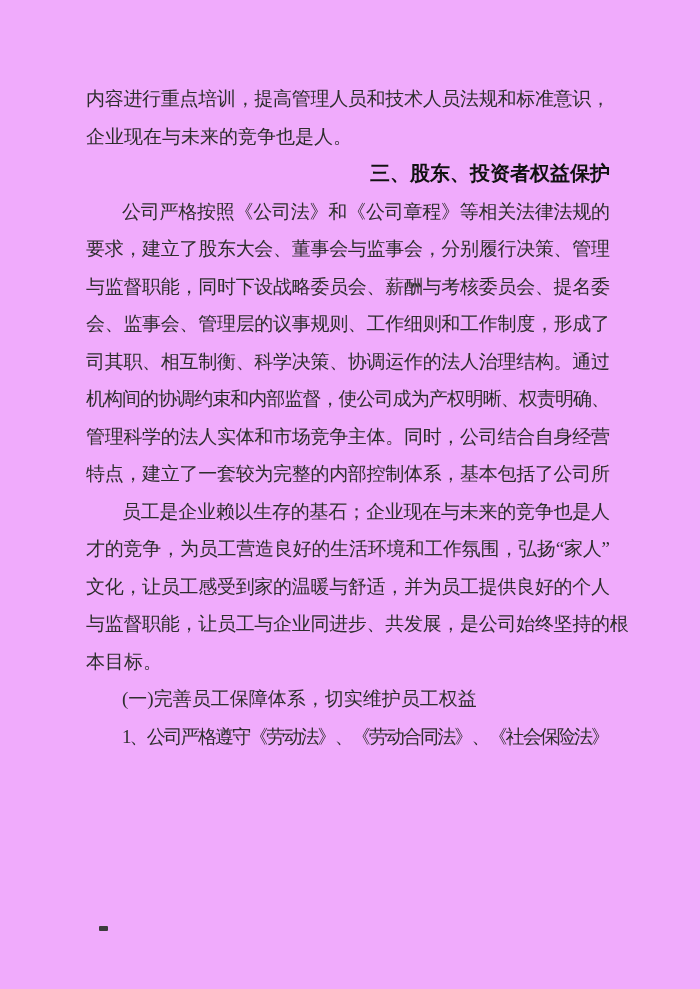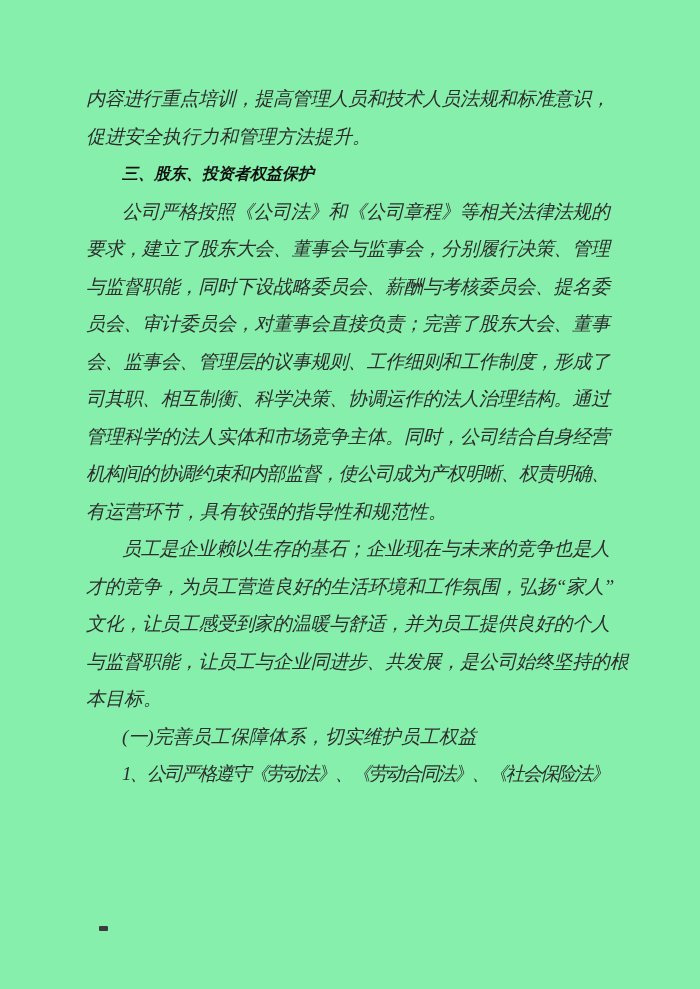--- a/index.html
+++ b/index.html
@@ -10,73 +10,72 @@
   body {
     width: 700px;
     height: 989px;
     position: relative;
     overflow: hidden;
     font-family: "Liberation Serif", "DejaVu Serif", serif;
   }
   #document-page {
     position: absolute;
     inset: 0;
-    background: #86efac;
-    font-style: italic;
+    background: #f0abfc;
   }
   #text-block {
     position: absolute;
     left: 86px;
     top: 80px;
     width: 524px;
   }
   .line {
     height: 37.5px;
     line-height: 37.5px;
     white-space: nowrap;
     overflow: visible;
     font-size: 19px;
     color: #2e2e2e;
     text-align: left;
   }
   .line.heading {
     font-family: "Liberation Sans", "DejaVu Sans", sans-serif;
     font-weight: bold;
-    font-size: 16px;
+    font-size: 20px;
     color: #111111;
+    text-align: right;
   }
   .line.indent {
     padding-left: 36px;
   }
   .line > span {
     display: inline-block;
     white-space: nowrap;
   }
   #smudge-mark {
     position: absolute;
     border-radius: 1px;
   }
 </style>
 </head>
 <body style="background: rgb(255, 255, 255);">
 
 <div id="document-page">
   <div id="text-block">
       <div class="line"><span style="letter-spacing: -0.296296px;">内容进行重点培训，提高管理人员和技术人员法规和标准意识，</span></div>
-      <div class="line"><span>促进安全执行力和管理方法提升。</span></div>
+      <div class="line"><span>企业现在与未来的竞争也是人。</span></div>
       <div class="line heading indent"><span>三、股东、投资者权益保护</span></div>
       <div class="line indent"><span style="letter-spacing: -0.24px;">公司严格按照《公司法》和《公司章程》等相关法律法规的</span></div>
       <div class="line"><span style="letter-spacing: -0.296296px;">要求，建立了股东大会、董事会与监事会，分别履行决策、管理</span></div>
       <div class="line"><span style="letter-spacing: -0.296296px;">与监督职能，同时下设战略委员会、薪酬与考核委员会、提名委</span></div>
-      <div class="line"><span style="letter-spacing: -0.296296px;">员会、审计委员会，对董事会直接负责；完善了股东大会、董事</span></div>
       <div class="line"><span style="letter-spacing: -0.296296px;">会、监事会、管理层的议事规则、工作细则和工作制度，形成了</span></div>
       <div class="line"><span style="letter-spacing: -0.296296px;">司其职、相互制衡、科学决策、协调运作的法人治理结构。通过</span></div>
+      <div class="line"><span style="letter-spacing: -0.964286px;">机构间的协调约束和内部监督，使公司成为产权明晰、权责明确、</span></div>
       <div class="line"><span style="letter-spacing: -0.296296px;">管理科学的法人实体和市场竞争主体。同时，公司结合自身经营</span></div>
-      <div class="line"><span style="letter-spacing: -0.964286px;">机构间的协调约束和内部监督，使公司成为产权明晰、权责明确、</span></div>
-      <div class="line"><span>有运营环节，具有较强的指导性和规范性。</span></div>
+      <div class="line"><span style="letter-spacing: -0.296296px;">特点，建立了一套较为完整的内部控制体系，基本包括了公司所</span></div>
       <div class="line indent"><span style="letter-spacing: -0.24px;">员工是企业赖以生存的基石；企业现在与未来的竞争也是人</span></div>
       <div class="line"><span style="letter-spacing: -0.209821px;">才的竞争，为员工营造良好的生活环境和工作氛围，弘扬“家人”</span></div>
       <div class="line"><span style="letter-spacing: -0.296296px;">文化，让员工感受到家的温暖与舒适，并为员工提供良好的个人</span></div>
       <div class="line"><span style="letter-spacing: -0.296296px;">与监督职能，让员工与企业同进步、共发展，是公司始终坚持的根</span></div>
       <div class="line"><span>本目标。</span></div>
       <div class="line indent"><span>(一)完善员工保障体系，切实维护员工权益</span></div>
       <div class="line indent"><span style="letter-spacing: -1.91071px;">1、公司严格遵守《劳动法》、《劳动合同法》、《社会保险法》</span></div>
     </div>
   <div id="smudge-mark" style="left: 99px; top: 926px; width: 9px; height: 5px; background: rgb(60, 60, 60);"></div>
 </div>

